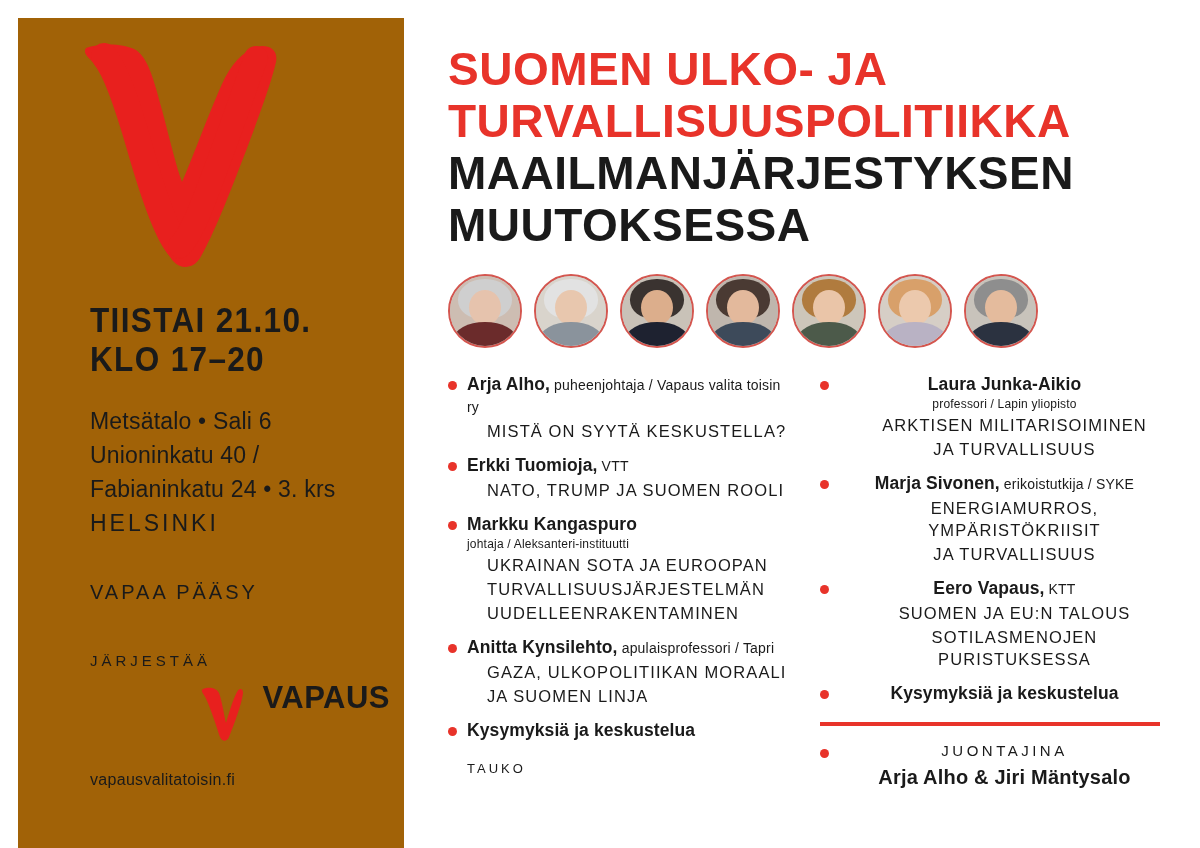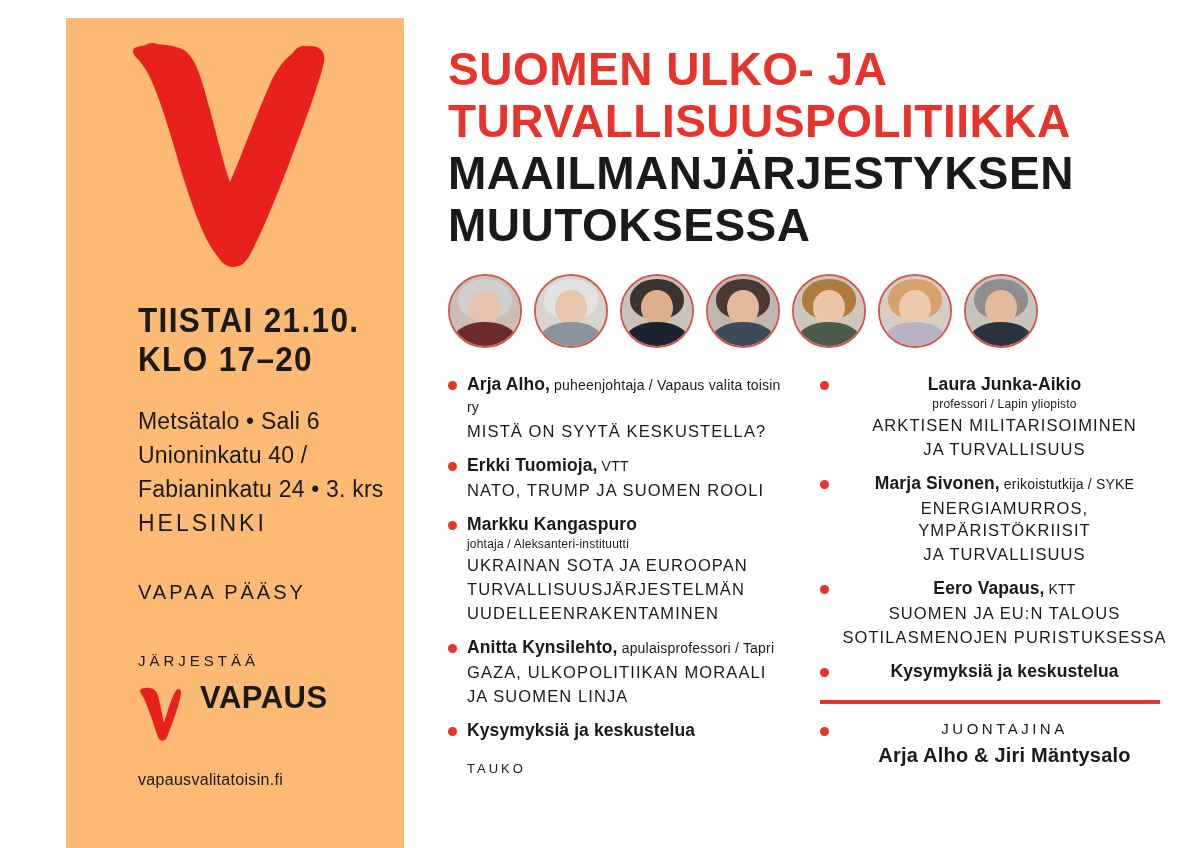--- a/index.html
+++ b/index.html
@@ -18,24 +18,23 @@
   .inner {
     position: absolute;
     left: 9px; top: 9px;
     width: 1182px; height: 830px;
     display: flex;
     background: #ffffff;
   }
   
   .left {
     width: 386px;
-    background: #fdba74;
+    background: #a16207;
     position: relative;
     padding: 0 0 0 16px;
-    margin-left: 48px;
   }
   .logo-v {
     position: absolute;
     left: 58px; top: 22px;
     width: 210px; height: 230px;
   }
   .left-body {
     position: absolute;
     left: 72px; top: 282px;
     width: 300px;
@@ -68,20 +67,21 @@
     margin-top: 48px;
     font-size: 15px;
     letter-spacing: 4px;
     color: #1a1a1a;
   }
   .brand {
     margin-top: 14px;
     display: flex;
     align-items: flex-start;
     gap: 18px;
+    justify-content: flex-end;
   }
   .brand-mark { width: 44px; height: 58px; flex: 0 0 auto; margin-top: 2px; }
   .brand-words {
     font-family: "Liberation Sans Narrow", "Liberation Sans", sans-serif;
     font-weight: bold;
     color: #1a1a1a;
     line-height: 0.98;
   }
   .brand-words .w1 { font-size: 31px; letter-spacing: 0.5px; display: block; }
   .brand-words .w2 { font-size: 31px; letter-spacing: 0.5px; display: block; position: relative; }
@@ -189,20 +189,21 @@
     margin-top: 1px;
   }
   .topic {
     font-family: "Liberation Sans Narrow", "Liberation Sans", sans-serif;
     font-size: 16.5px;
     color: #1a1a1a;
     letter-spacing: 1.1px;
     line-height: 1.34;
     margin-top: 2px;
     text-transform: uppercase;
+    margin-left: 20px;
   }
   .plain {
     font-size: 17.5px;
     font-weight: bold;
     color: #1a1a1a;
     letter-spacing: 0.1px;
   }
   .tauko {
     margin-top: 20px;
     margin-left: 19px;

